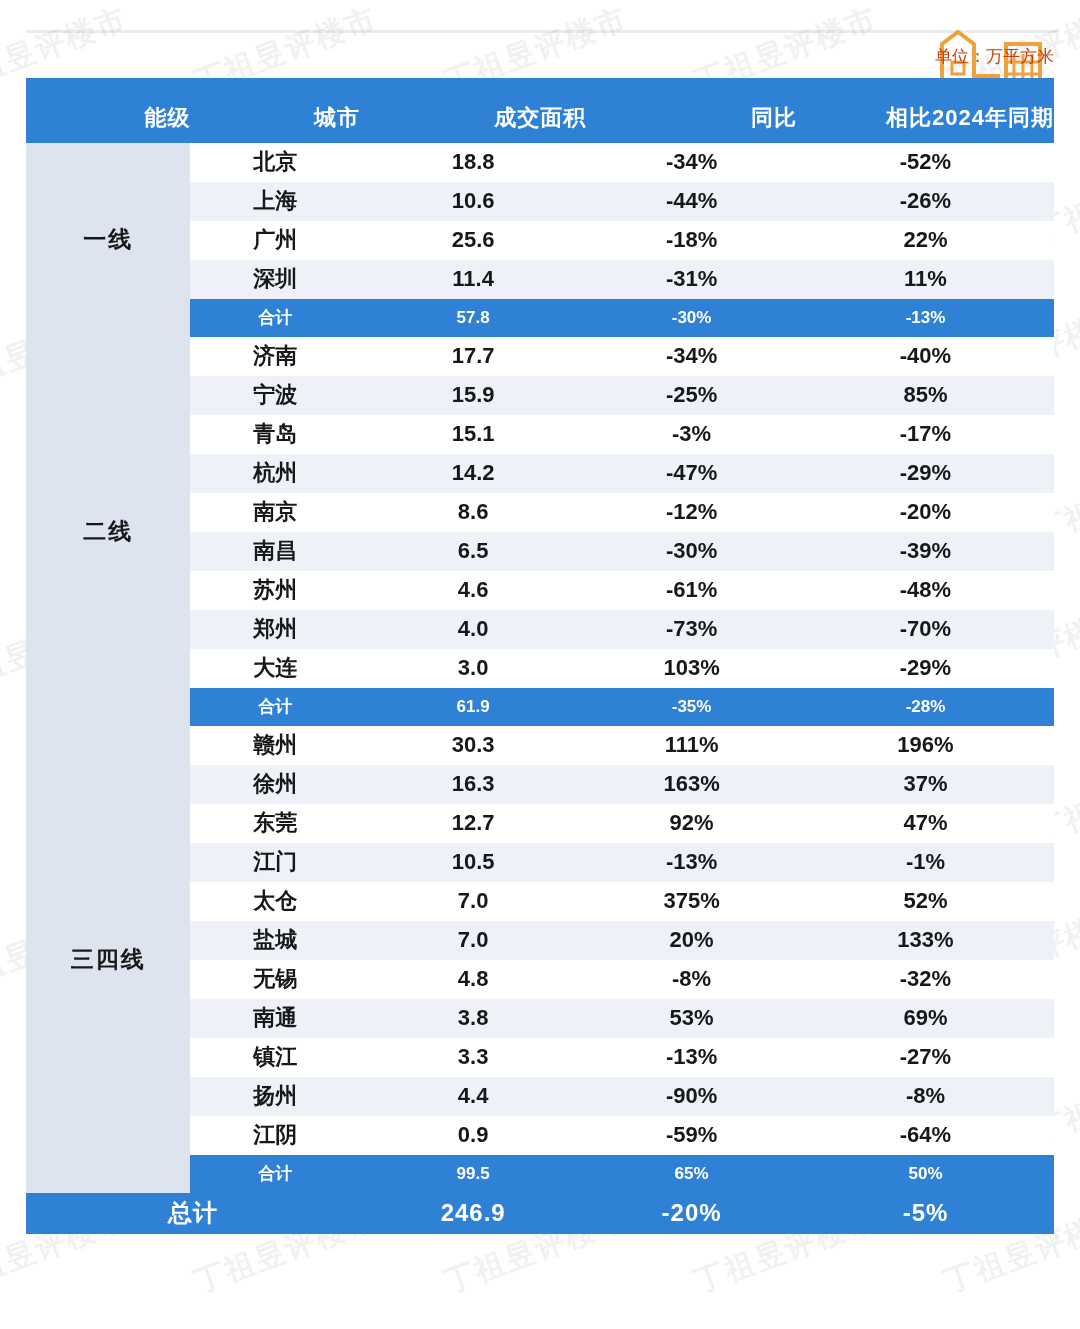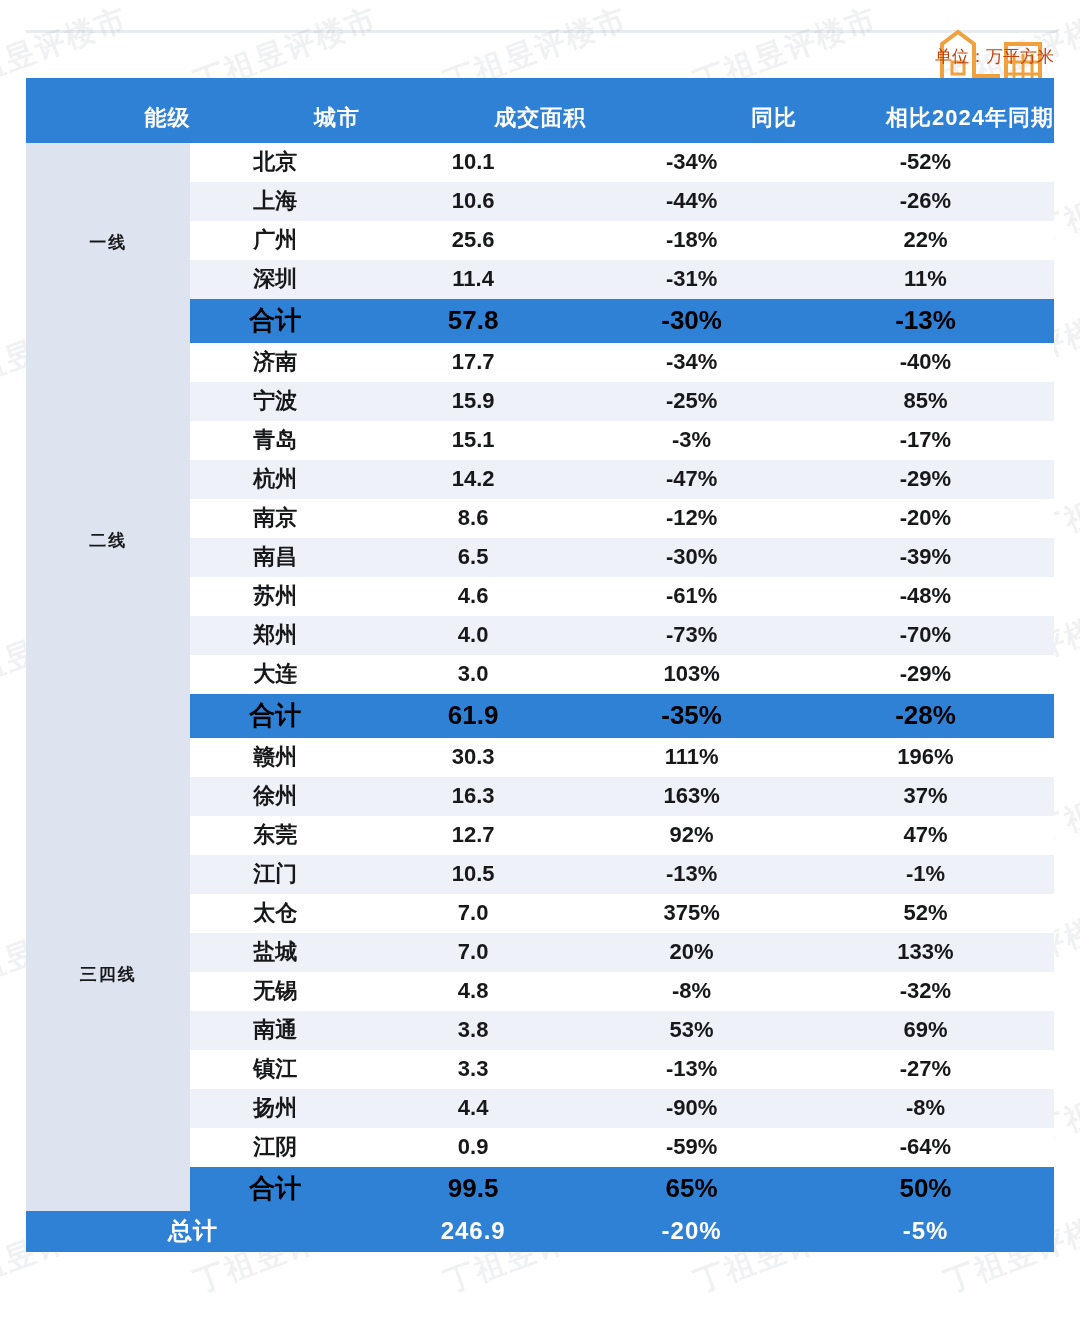--- a/index.html
+++ b/index.html
@@ -99,28 +99,28 @@
     text-align: center;
     padding: 4px 0 5px;
     color: #17181a;
     height: 29px;
   }
   tbody tr.odd td  { background: #ffffff; }
   tbody tr.even td { background: #eef1f7; }
 
   td.tier {
     background: #dde3ef !important;
-    font-size: 17px;
+    font-size: 23px;
     letter-spacing: 2px;
     vertical-align: middle;
   }
   tr.subtotal td {
     background: #2f81d6 !important;
-    color: #000000;
-    font-size: 26px;
+    color: #ffffff;
+    font-size: 17px;
   }
   tr.grandtotal td {
     background: #2f81d6 !important;
     color: #ffffff;
     font-size: 24px;
     letter-spacing: 1px;
   }
 
   
   .footer {
@@ -225,21 +225,21 @@
         <th>城市</th>
         <th>成交面积</th>
         <th>同比</th>
         <th>相比2024年同期</th>
       </tr>
     </thead>
     <tbody id="tbody">
         <tr class="odd">
           <td class="tier" rowspan="5">一线</td>
           <td>北京</td>
-          <td>10.1</td>
+          <td>18.8</td>
           <td>-34%</td>
           <td>-52%</td>
         </tr>
         <tr class="even">
           <td>上海</td>
           <td>10.6</td>
           <td>-44%</td>
           <td>-26%</td>
         </tr>
         <tr class="odd">

